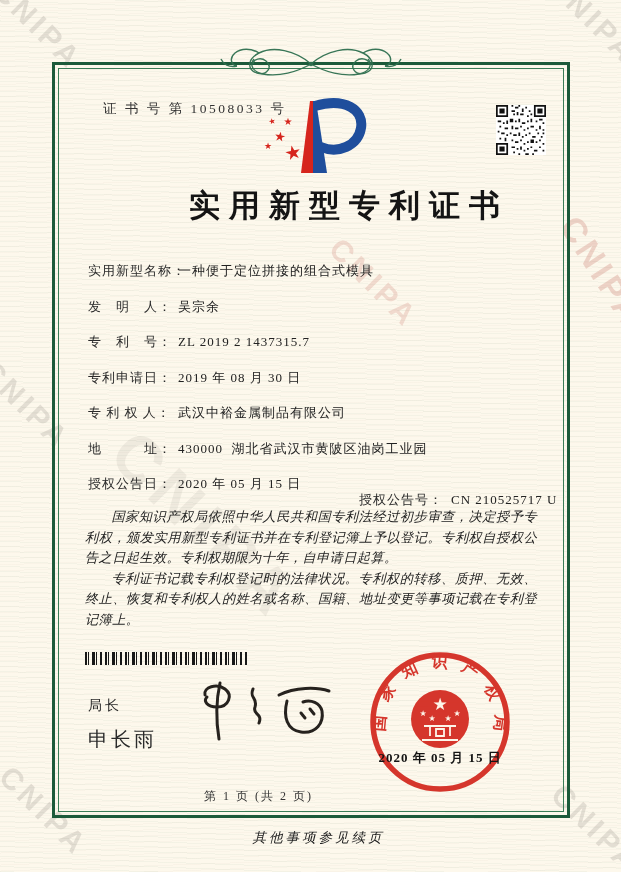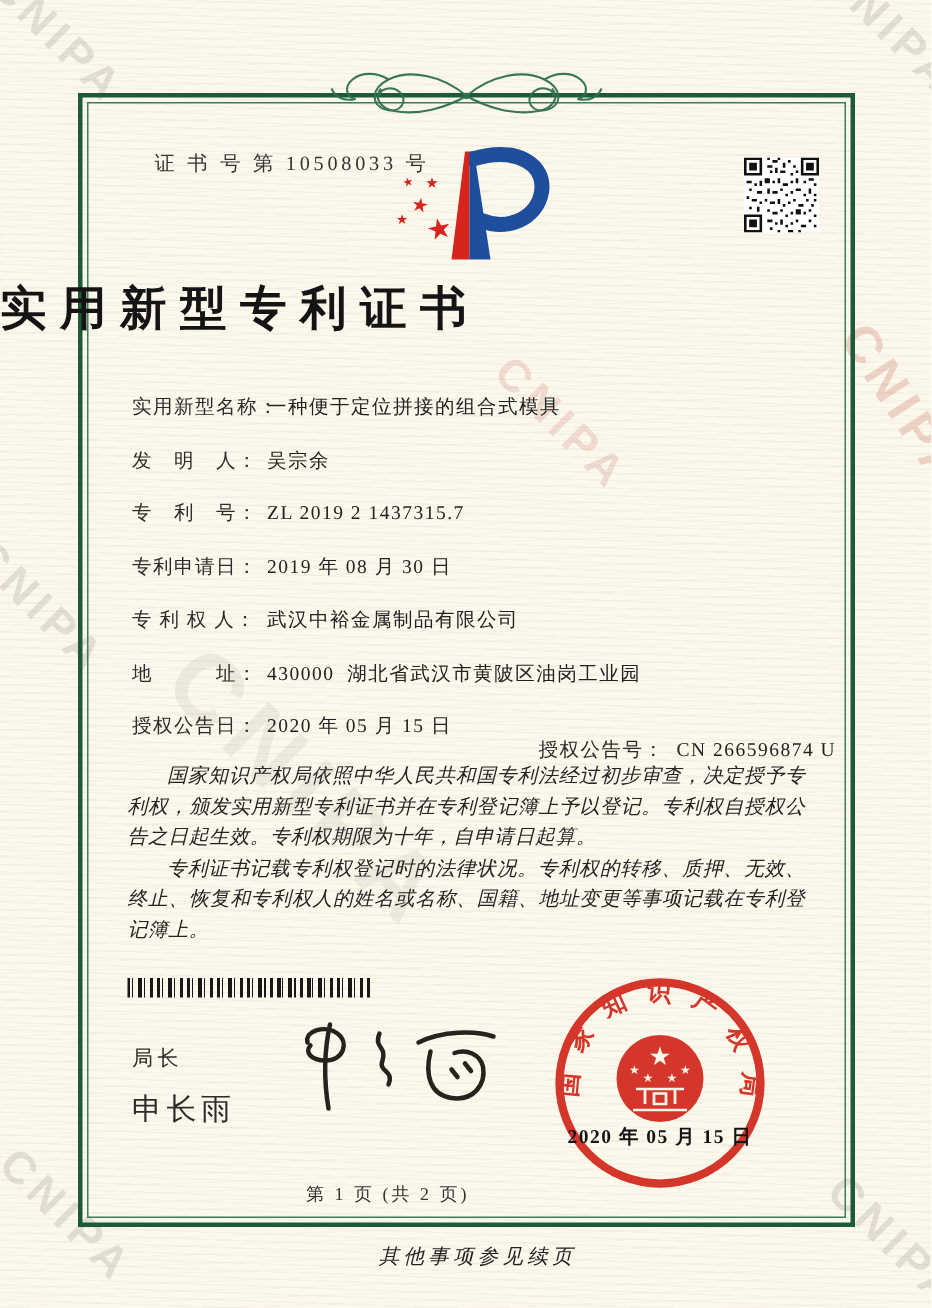--- a/index.html
+++ b/index.html
@@ -18,21 +18,21 @@
   .wm.pink{color:rgba(205,132,118,0.32);}
   .wm.big{font-size:64px; color:rgba(150,142,132,0.13); letter-spacing:8px;}
   .frame-outer{position:absolute; left:52px; top:62px; width:512px; height:750px;
       border:3px solid #1c5a3a; z-index:1;}
   .frame-inner{position:absolute; inset:3px; border:1px solid #3a7d57;}
   .ornament{position:absolute; left:50%; top:44px; transform:translateX(-50%); z-index:3;}
   .cert-no{position:absolute; left:103px; top:100px; z-index:2; font-size:13.5px;
       letter-spacing:2.5px; color:#333; white-space:pre;}
   .logo{position:absolute; left:251px; top:96px; z-index:2;}
   .qr{position:absolute; left:496px; top:105px; z-index:2;}
-  .title{position:absolute; left:0; top:185px; width:509px; text-align:left; z-index:2;
+  .title{position:absolute; left:0; top:185px; width:509px; text-align:right; z-index:2;
       font-size:31px; font-weight:bold; letter-spacing:9px; color:#141414;}
   .fields{position:absolute; left:88px; top:262px; width:452px; z-index:2; font-size:13px;}
   .field-row{position:relative; height:35.5px; letter-spacing:1px;}
   .flabel{display:inline-block; width:90px; white-space:pre; color:#2b2b2b;}
   .fvalue{white-space:pre; color:#222;font-family:Liberation Serif, serif;}
   .grant-no{position:absolute; left:237px; top:0; white-space:pre;}
   .grant-no .flabel{width:auto; margin-right:8px;}
   .paras{position:absolute; left:85px; top:507px; width:452px; z-index:2; font-size:13.2px;
       line-height:20.6px; text-align:justify; font-style:italic; color:#232323; letter-spacing:0.4px;}
   .paras p{margin:0; text-indent:2em;}
@@ -131,21 +131,21 @@
     </div>
     <div class="field-row">
       <span class="flabel">专 利 权 人：</span><span class="fvalue">武汉中裕金属制品有限公司</span>
     </div>
     <div class="field-row">
       <span class="flabel">地　　　址：</span><span class="fvalue">430000  湖北省武汉市黄陂区油岗工业园</span>
     </div>
     <div class="field-row">
       <span class="flabel">授权公告日：</span><span class="fvalue">2020 年 05 月 15 日</span>
       <span class="grant-no">
-        <span class="flabel">授权公告号：</span><span class="fvalue">CN 266596874 U</span>
+        <span class="flabel">授权公告号：</span><span class="fvalue">CN 210525717 U</span>
       </span>
     </div>
   </div>
 
   <div class="paras">
     <p>国家知识产权局依照中华人民共和国专利法经过初步审查，决定授予专利权，颁发实用新型专利证书并在专利登记簿上予以登记。专利权自授权公告之日起生效。专利权期限为十年，自申请日起算。</p>
     <p>专利证书记载专利权登记时的法律状况。专利权的转移、质押、无效、终止、恢复和专利权人的姓名或名称、国籍、地址变更等事项记载在专利登记簿上。</p>
   </div>
 
   <div class="barcode"></div>

